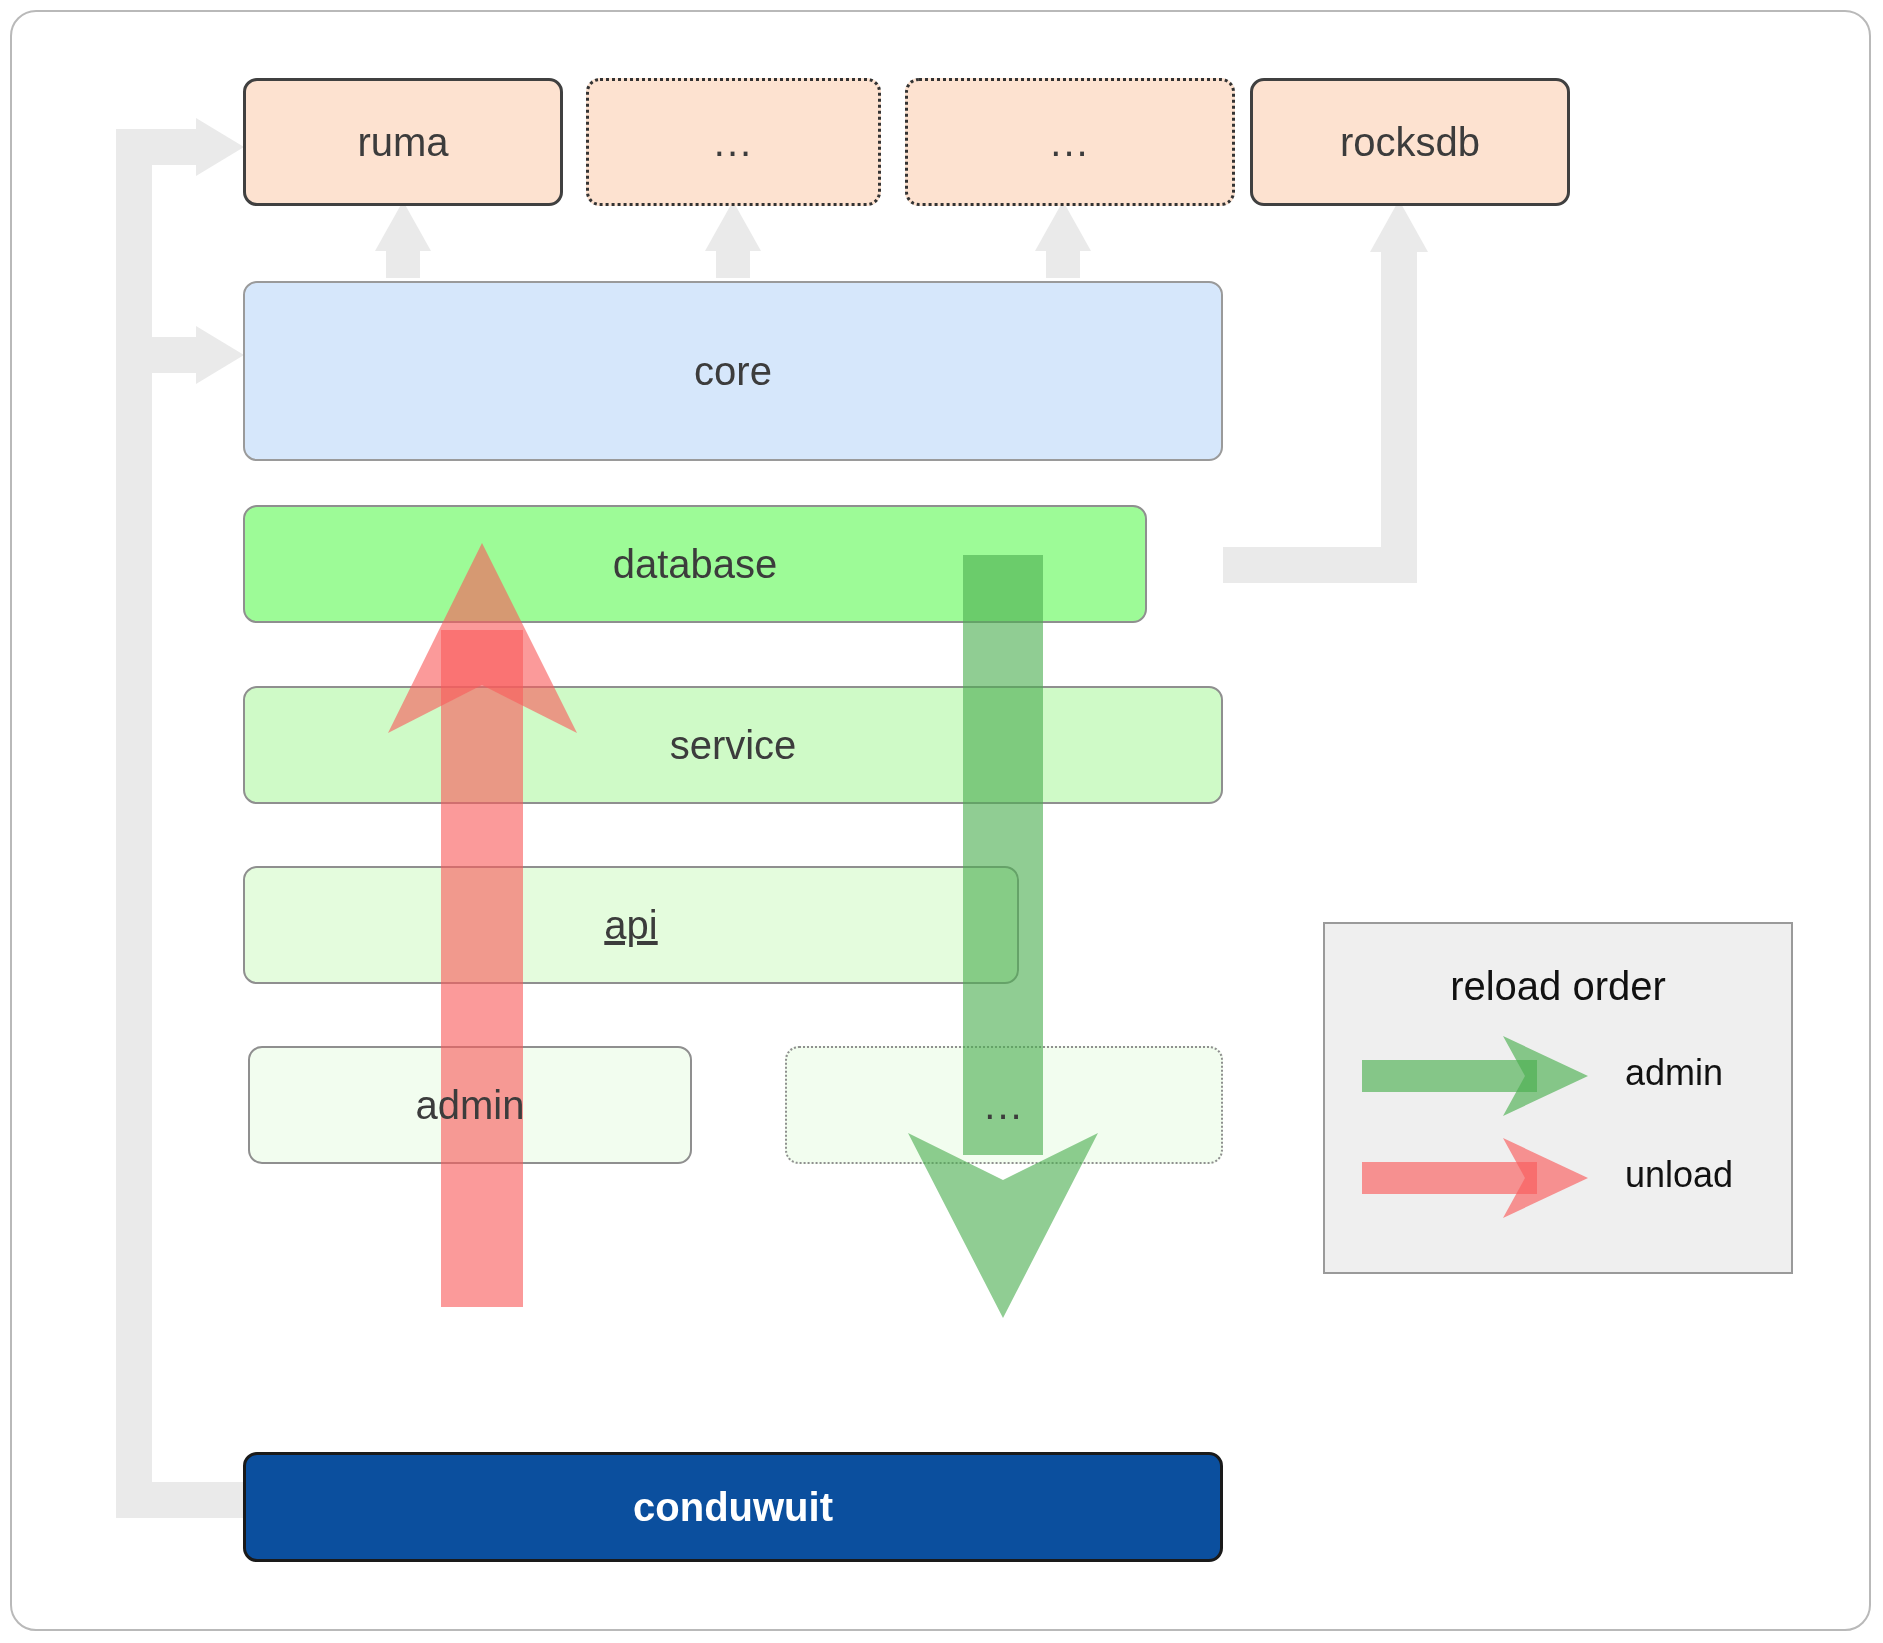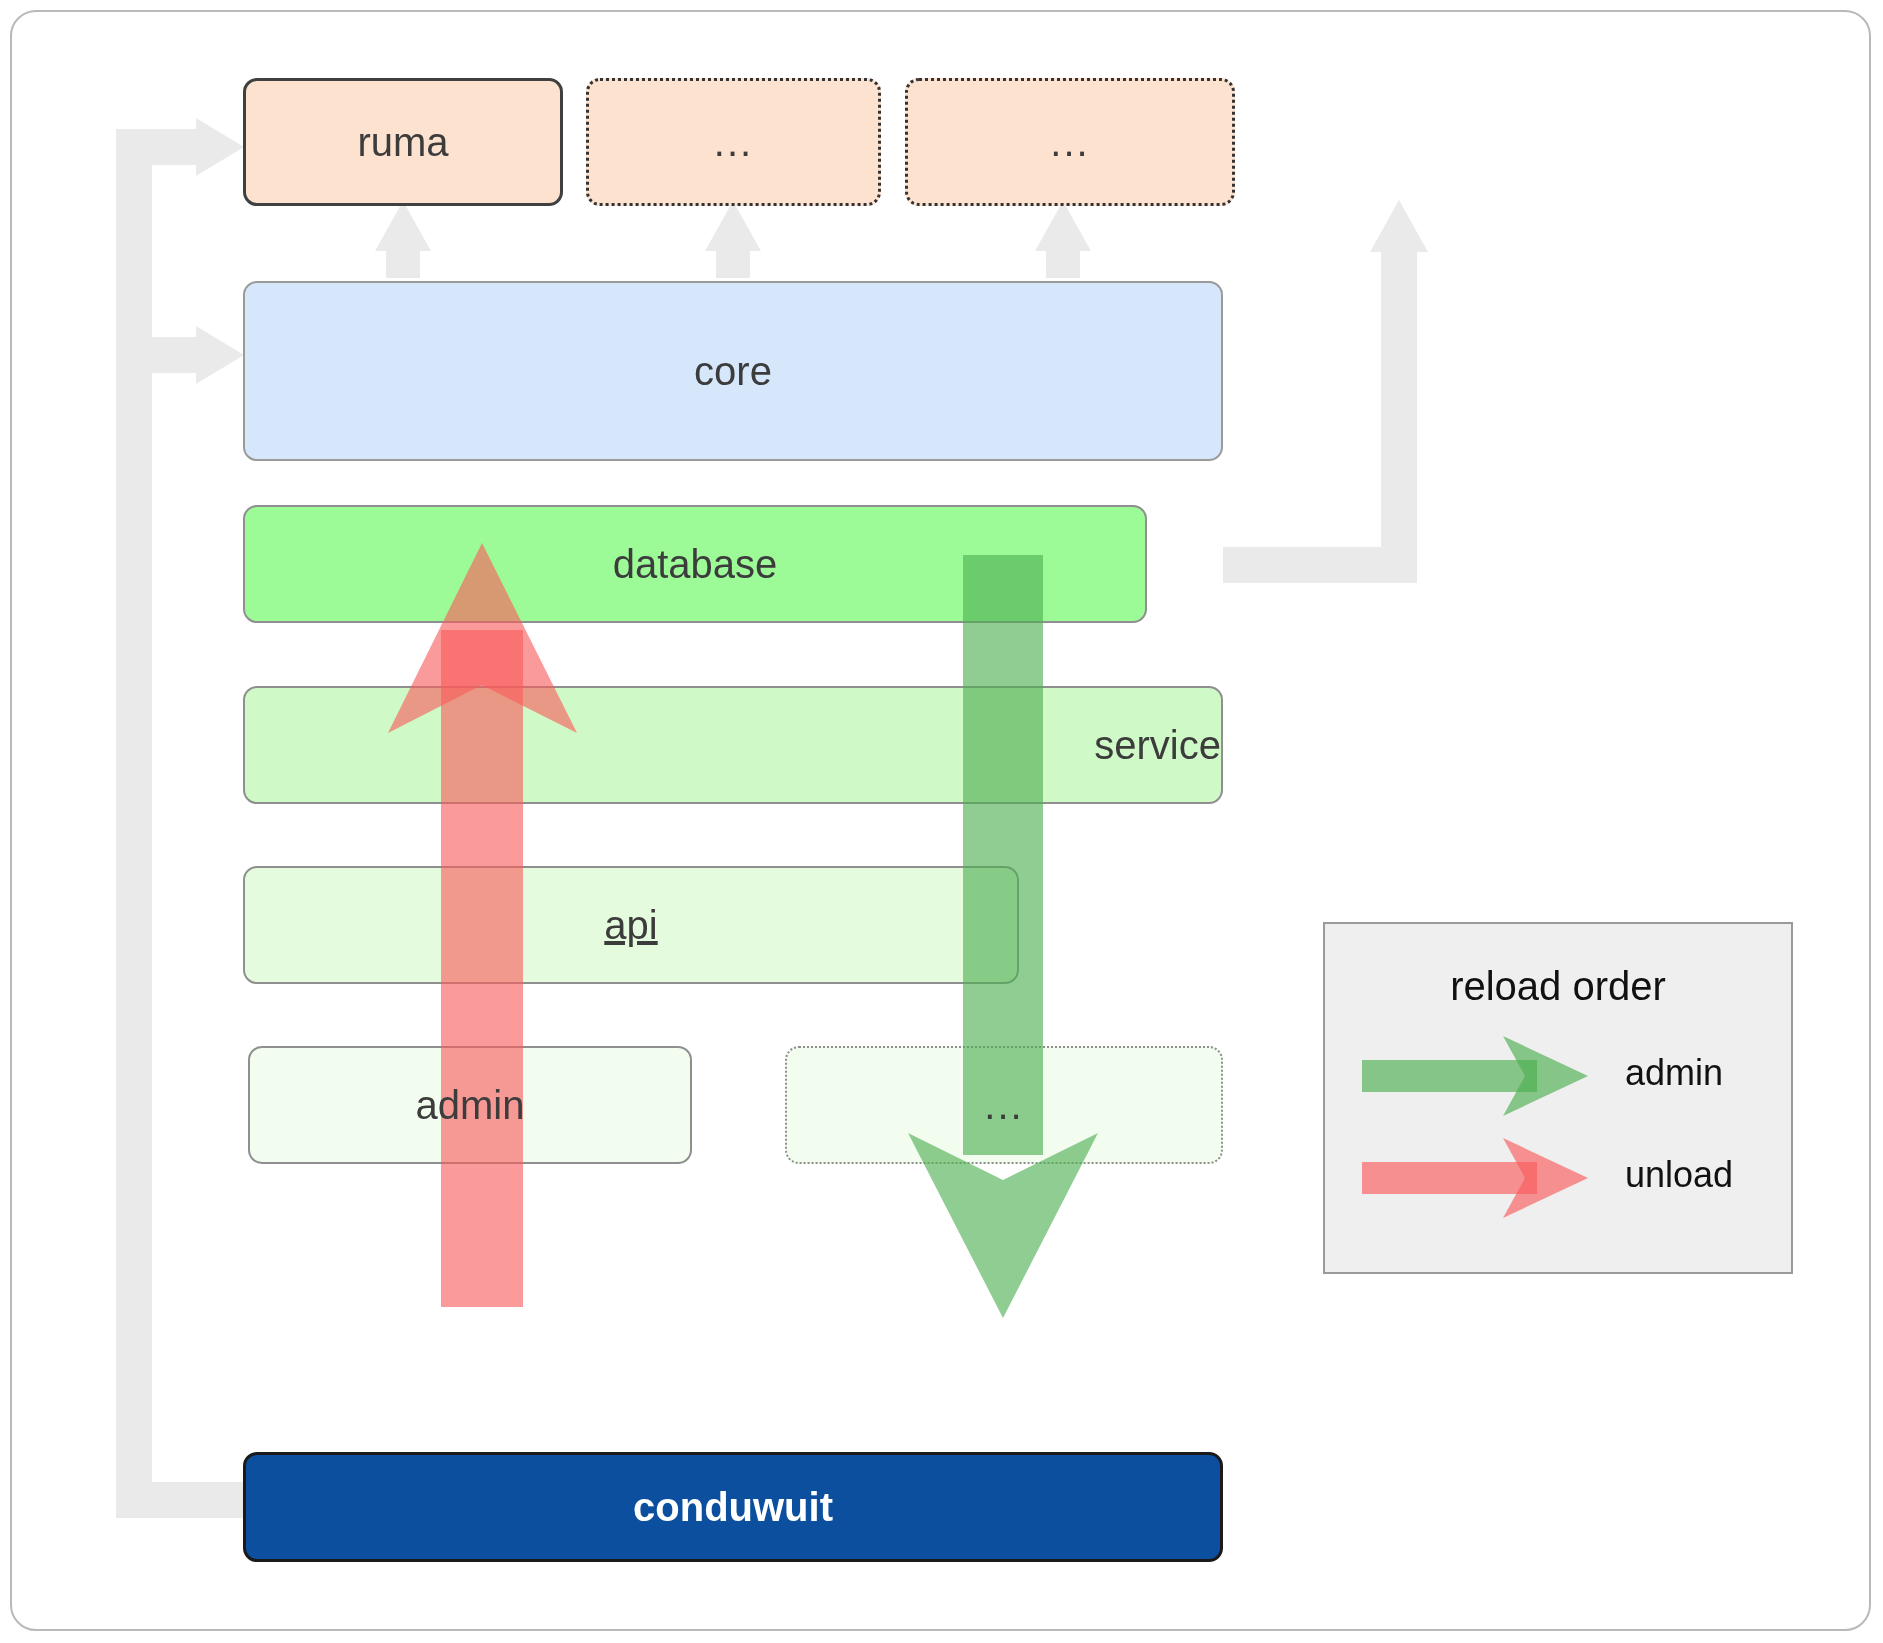--- a/index.html
+++ b/index.html
@@ -52,29 +52,32 @@
 
   <div class="node ext" style="left:243px;top:78px;width:320px;height:128px;border-radius:14px;">
     <span>ruma</span>
   </div>
   <div class="node ext dotted" style="left:586px;top:78px;width:295px;height:128px;">
     <span class="dots">...</span>
   </div>
   <div class="node ext dotted" style="left:905px;top:78px;width:330px;height:128px;">
     <span class="dots">...</span>
   </div>
+  <div class="node ext" style="left:1250px;top:78px;width:320px;height:128px;">
+    <span>rocksdb</span>
+  </div>
 
   <div class="node core" style="left:243px;top:268px;width:980px;height:180px;">
     <span>core</span>
   </div>
 
   <div class="node lay" style="left:243px;top:505px;width:904px;height:118px;background:#9dfb97;">
     <span>database</span>
   </div>
-  <div class="node lay" style="left:243px;top:686px;width:980px;height:118px;background:#cffac7;justify-content:flex-end;">
+  <div class="node lay" style="left:243px;top:686px;width:980px;height:118px;background:#cffac7;">
     <span>service</span>
   </div>
   <div class="node lay" style="left:243px;top:866px;width:776px;height:118px;background:#e4fcdd;text-decoration:underline;">
     <span>api</span>
   </div>
   <div class="node lay" style="left:248px;top:1046px;width:444px;height:118px;background:#f2fdef;">
     <span>admin</span>
   </div>
   <div class="node lay dotted" style="left:785px;top:1046px;width:438px;height:118px;background:#f2fdef;">
     <span class="dots">...</span>

